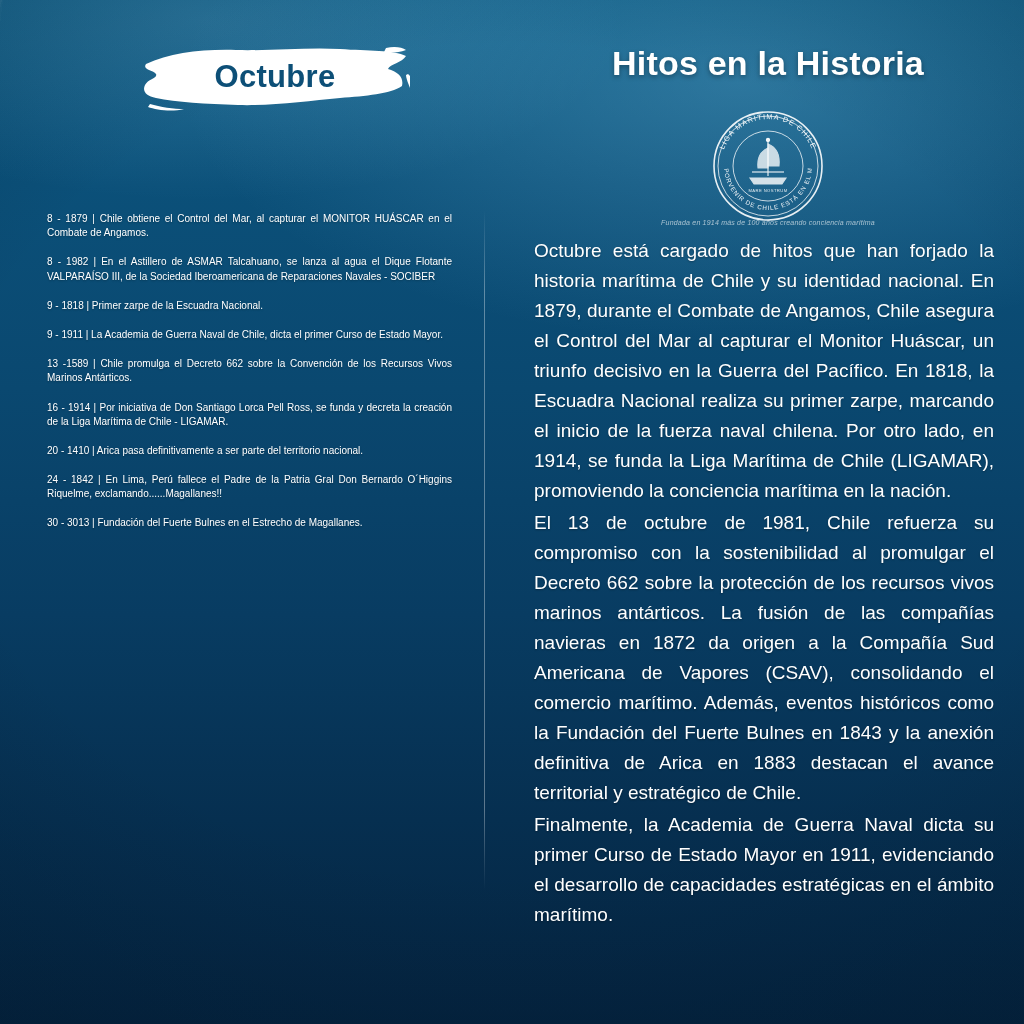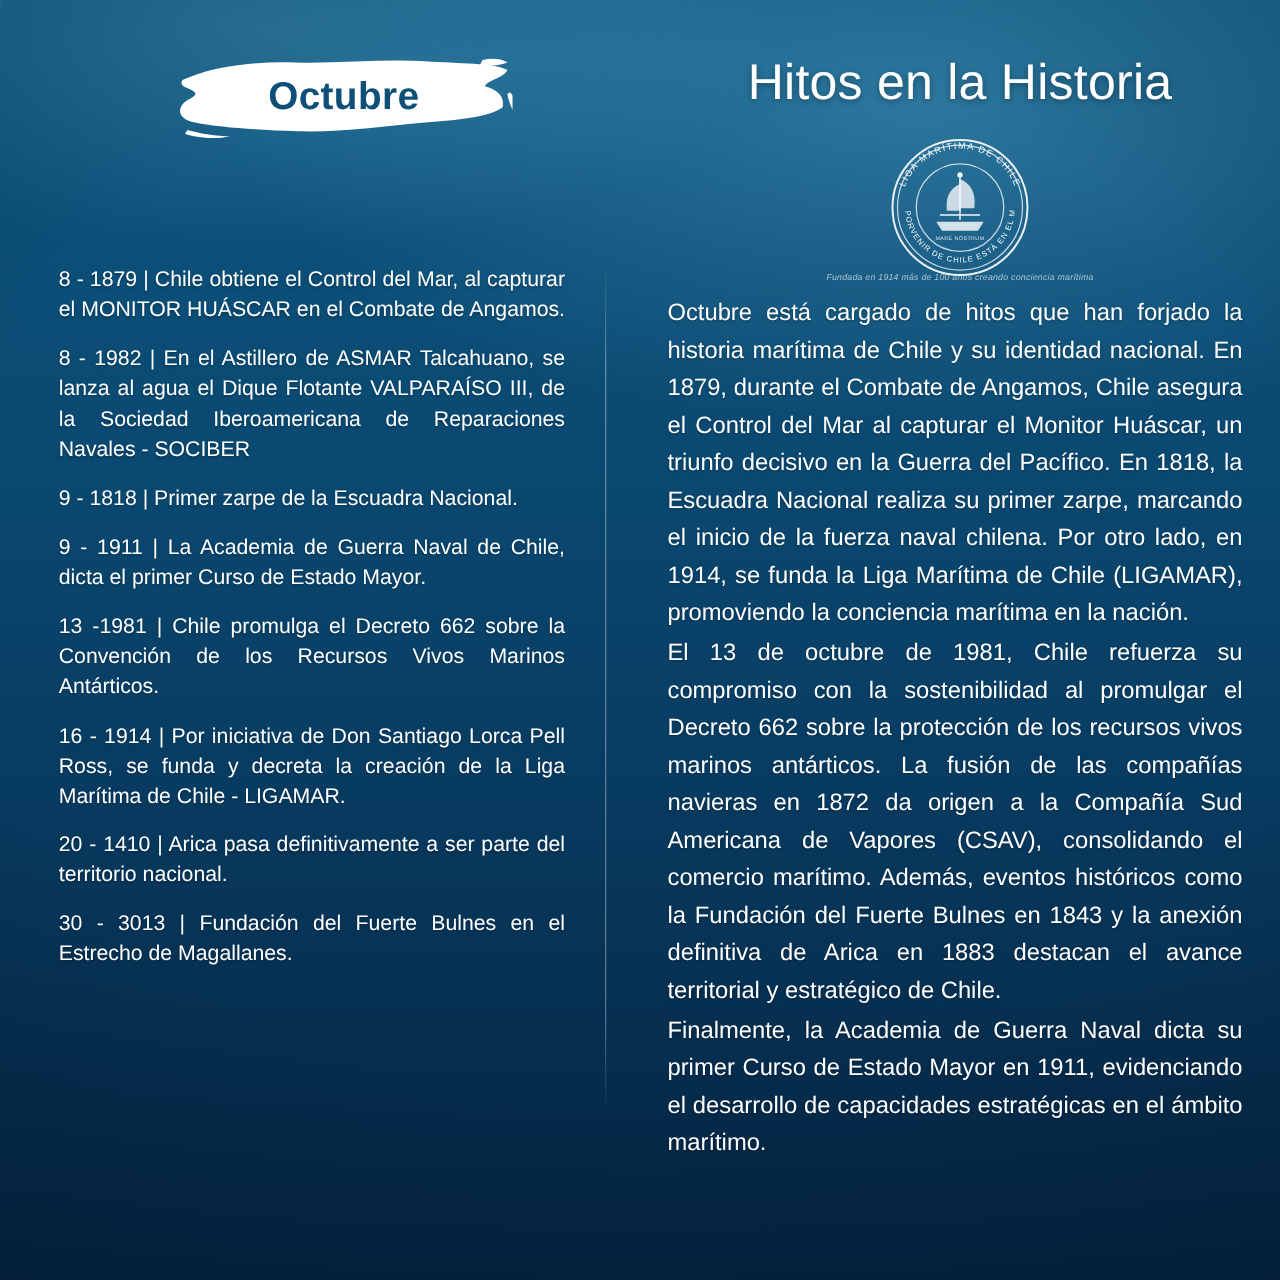--- a/index.html
+++ b/index.html
@@ -95,22 +95,22 @@
   }
 
   
   #right-title {
     position: absolute;
     top: 44px;
     left: 0;
     right: 0;
     text-align: center;
     color: #ffffff;
-    font-size: 40px;
-    font-weight: normal;
+    font-size: 34px;
+    font-weight: bold;
     letter-spacing: .2px;
     text-shadow: 0 2px 5px rgba(0,0,0,0.35);
   }
   #logo {
     position: absolute;
     top: 104px;
     left: 50%;
     transform: translateX(-50%);
     width: 124px;
     height: 124px;
@@ -131,21 +131,21 @@
 
   
   #milestones {
     position: absolute;
     left: 47px;
     top: 212px;
     width: 405px;
   }
   .milestone {
     color: #ffffff;
-    font-size: 17px;
+    font-size: 10px;
     line-height: 1.42;
     text-align: justify;
     margin-bottom: 15px;
     text-shadow: 0 1px 2px rgba(0,0,0,0.28);
   }
   .milestone:last-child { margin-bottom: 0; }
 
   
   #article {
     position: absolute;
@@ -186,23 +186,24 @@
         <path fill="#ffffff" d="M268,30 C272,33 273,39 270,44 C268,39 266,34 266,31 Z"></path>
       </svg>
       <div id="month-label">Octubre</div>
     </div>
 
     <div id="milestones">
       <div class="milestone">8 - 1879 | Chile obtiene el Control del Mar, al capturar el MONITOR HUÁSCAR en el Combate de Angamos.</div>
       <div class="milestone">8 - 1982 | En el Astillero de ASMAR Talcahuano, se lanza al agua el Dique Flotante VALPARAÍSO III, de la Sociedad Iberoamericana de Reparaciones Navales - SOCIBER</div>
       <div class="milestone">9 - 1818 | Primer zarpe de la Escuadra Nacional.</div>
       <div class="milestone">9 - 1911 | La Academia de Guerra Naval de Chile, dicta el primer Curso de Estado Mayor.</div>
-      <div class="milestone">13 -1981 | Chile promulga el Decreto 662 sobre la Convención de los Recursos Vivos Marinos Antárticos.</div>
+      <div class="milestone">13 -1589 | Chile promulga el Decreto 662 sobre la Convención de los Recursos Vivos Marinos Antárticos.</div>
       <div class="milestone">16 - 1914 | Por iniciativa de Don Santiago Lorca Pell Ross, se funda y decreta la creación de la Liga Marítima de Chile - LIGAMAR.</div>
       <div class="milestone">20 - 1410 | Arica pasa definitivamente a ser parte del territorio nacional.</div>
+      <div class="milestone">24 - 1842 | En Lima, Perú fallece el Padre de la Patria Gral Don Bernardo O´Higgins Riquelme, exclamando......Magallanes!!</div>
       <div class="milestone">30 - 3013 | Fundación del Fuerte Bulnes en el Estrecho de Magallanes.</div>
     </div>
 
   </div>
 
   <div id="divider"></div>
 
   <div id="right-col">
 
     <div id="right-title">Hitos en la Historia</div>

